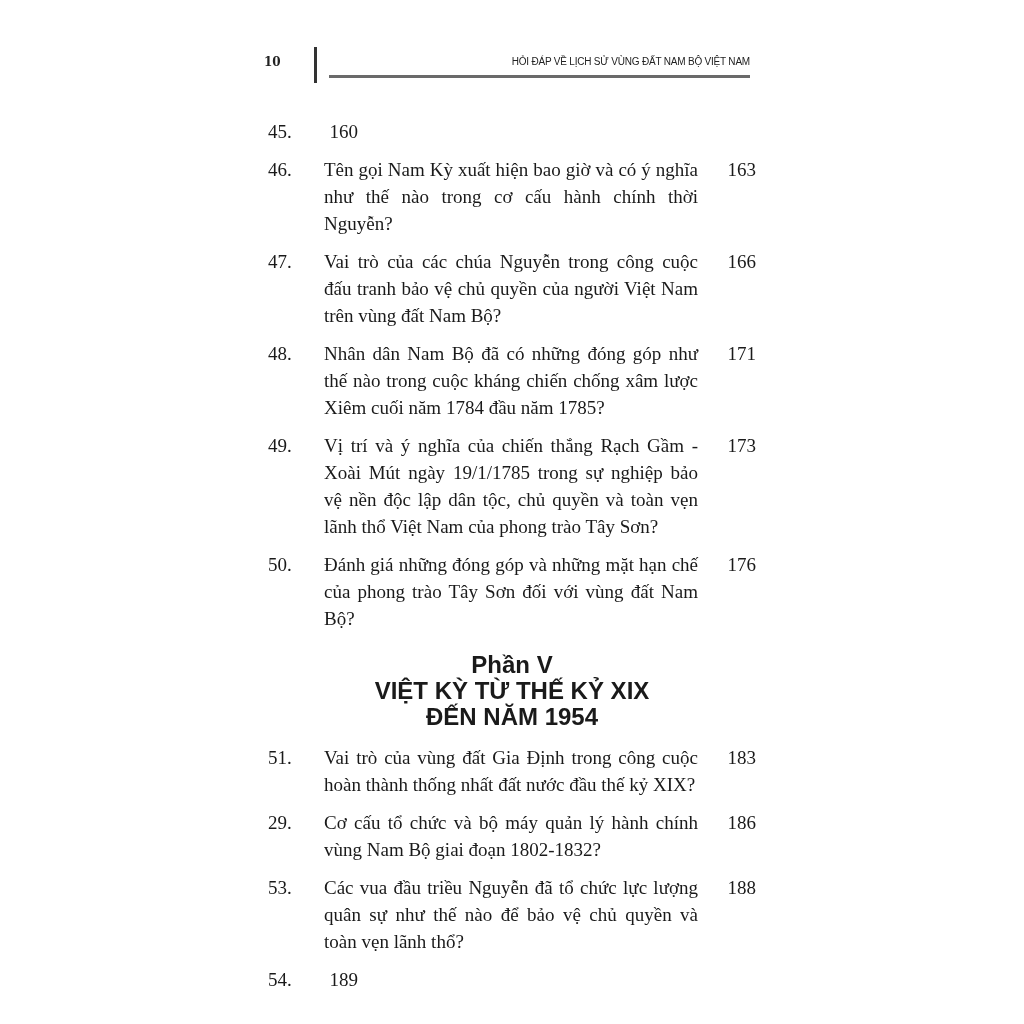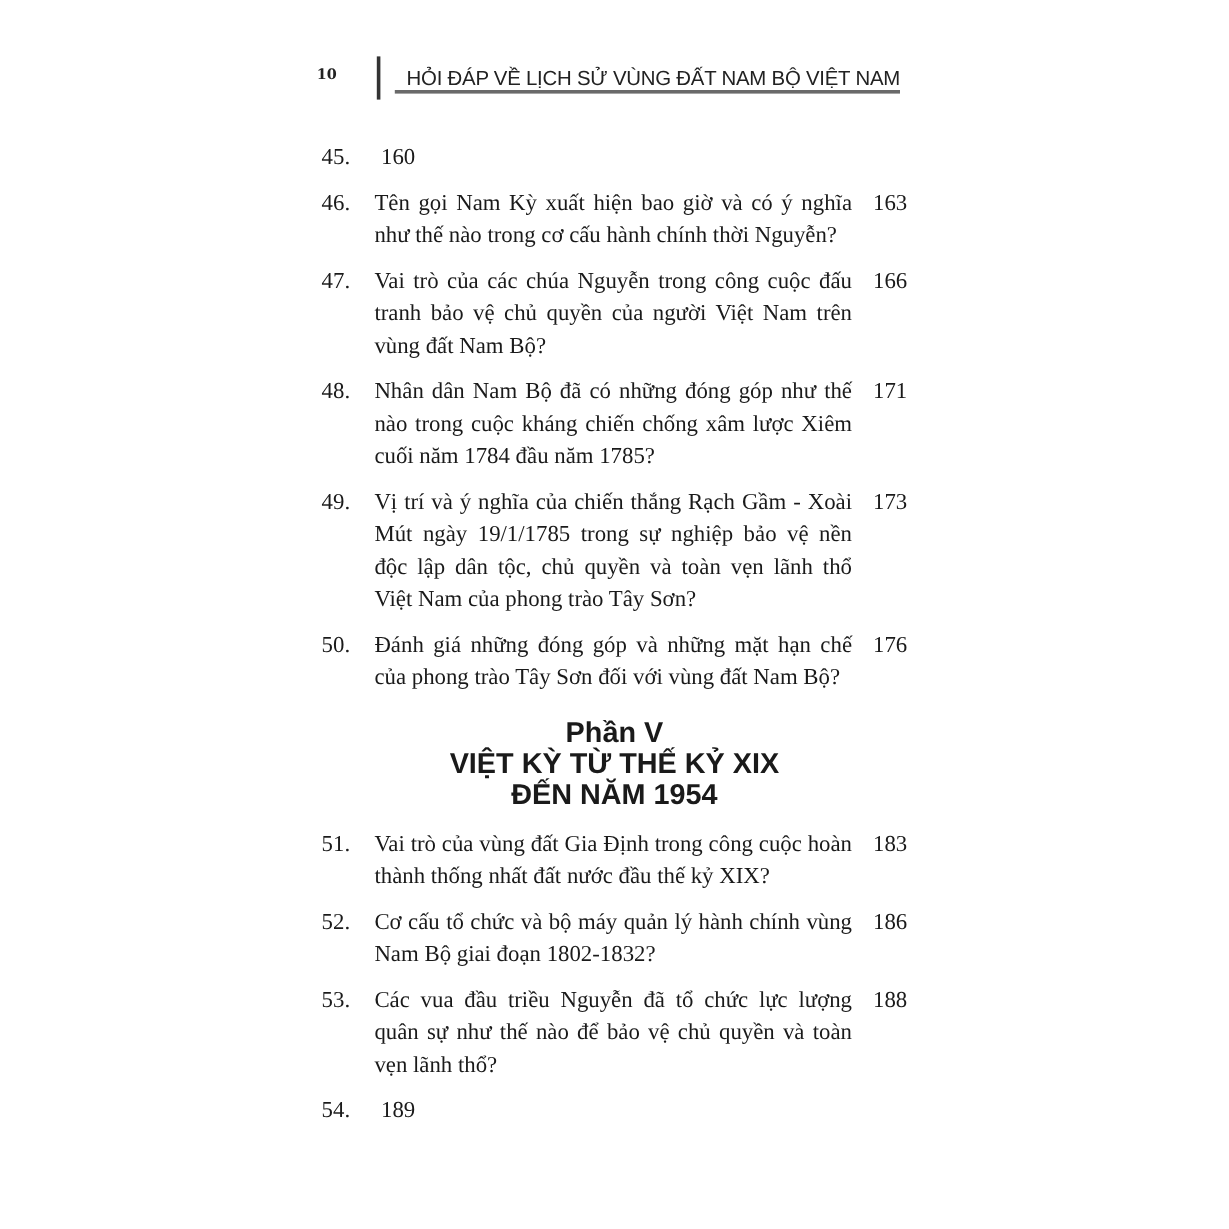--- a/index.html
+++ b/index.html
@@ -1,22 +1,22 @@
 <!DOCTYPE html>
 <html><head>
   <meta charset="utf-8">
   <style>
     html, body { margin: 0; padding: 0; background: #ffffff; }
     body { width: 1024px; height: 1024px; position: relative; overflow: hidden; color: #1a1a1a; }
     .page-number { position: absolute; left: 264px; top: 55px; font-family: "DejaVu Serif", serif; font-weight: bold; font-size: 12px; color: #222; }
     .header-bar { position: absolute; left: 314px; top: 47px; width: 3px; height: 36px; background: #333; }
     .header-rule { position: absolute; left: 329px; top: 75px; width: 421px; height: 3px; background: #6a6a6a; }
-    .running-title { position: absolute; right: 274px; top: 56px; font-family: "Liberation Sans", sans-serif; font-size: 17px; letter-spacing: -0.2px; color: #222; white-space: nowrap; }
+    .running-title { position: absolute; right: 274px; top: 56px; font-family: "Liberation Sans", sans-serif; font-size: 10px; letter-spacing: -0.2px; color: #222; white-space: nowrap; }
     .toc { position: absolute; left: 268px; top: 118px; width: 488px; font-family: "Liberation Serif", serif; font-size: 19px; line-height: 27px; color: #1a1a1a; }
-    .entry { display: flex; margin-bottom: 11px; }
+    .entry { display: flex; margin-bottom: 11px; gap: 12px; }
     .entry .num { width: 44px; flex: none; }
     .entry .text { flex: 1; text-align: justify; padding-right: 12px; }
     .entry .pg { width: 34px; flex: none; text-align: right; }
     .entry .text i { font-style: italic; }
     .section { font-family: "Liberation Sans", sans-serif; font-weight: bold; text-align: center; font-size: 24px; line-height: 26px; margin: 20px 0 14px 0; color: #1a1a1a; }
   </style>
 </head>
 <body>
 
 <div class="page-number">10</div>
@@ -60,21 +60,21 @@
     <div>VIỆT KỲ TỪ THẾ KỶ XIX</div>
     <div>ĐẾN NĂM 1954</div>
   </div>
 
   <div class="entry">
     <span class="num">51.</span>
     <span class="text">Vai trò của vùng đất Gia Định trong công cuộc hoàn thành thống nhất đất nước đầu thế kỷ XIX?</span>
     <span class="pg">183</span>
   </div>
   <div class="entry">
-    <span class="num">52.</span>
+    <span class="num">29.</span>
     <span class="text">Cơ cấu tổ chức và bộ máy quản lý hành chính vùng Nam Bộ giai đoạn 1802-1832?</span>
     <span class="pg">186</span>
   </div>
   <div class="entry">
     <span class="num">53.</span>
     <span class="text">Các vua đầu triều Nguyễn đã tổ chức lực lượng quân sự như thế nào để bảo vệ chủ quyền và toàn vẹn lãnh thổ?</span>
     <span class="pg">188</span>
   </div>
   <div class="entry">
     <span class="num">54.</span>

